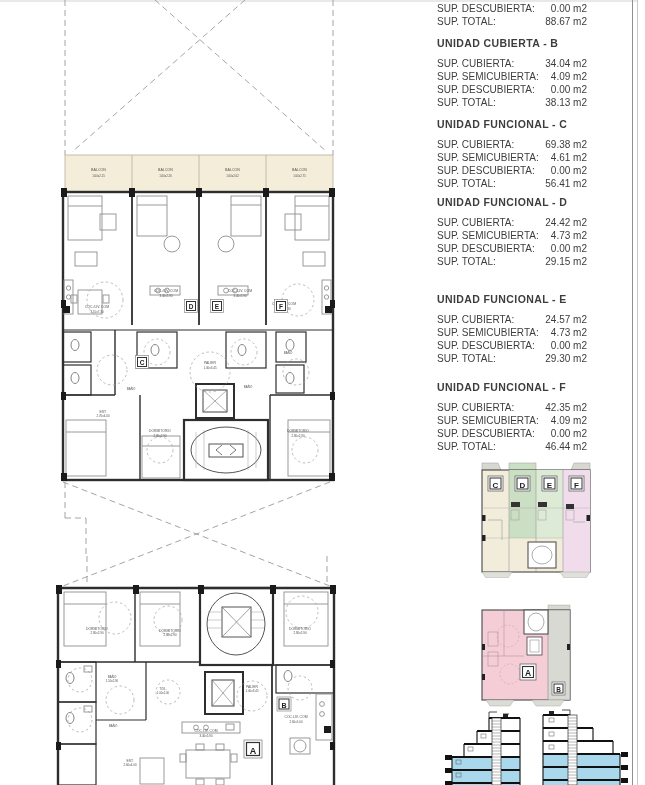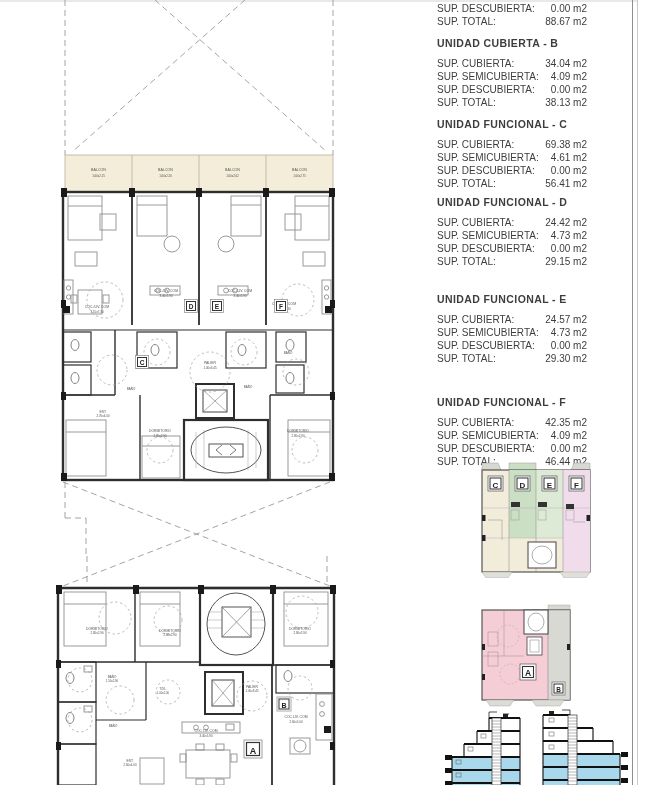--- a/index.html
+++ b/index.html
@@ -382,21 +382,21 @@
     <div class="sup-row">
         <span>SUP. DESCUBIERTA:</span>
         <span>0.00 m2</span>
       </div>
     <div class="sup-row">
         <span>SUP. TOTAL:</span>
         <span>29.30 m2</span>
       </div>
   </div>
 
-  <div class="unit-block" style="top:396px">
+  <div class="unit-block" style="top:381px">
     <div class="unit-title">UNIDAD FUNCIONAL - F</div>
     <div class="sup-row rows-gap">
         <span>SUP. CUBIERTA:</span>
         <span>42.35 m2</span>
       </div>
     <div class="sup-row">
         <span>SUP. SEMICUBIERTA:</span>
         <span>4.09 m2</span>
       </div>
     <div class="sup-row">

